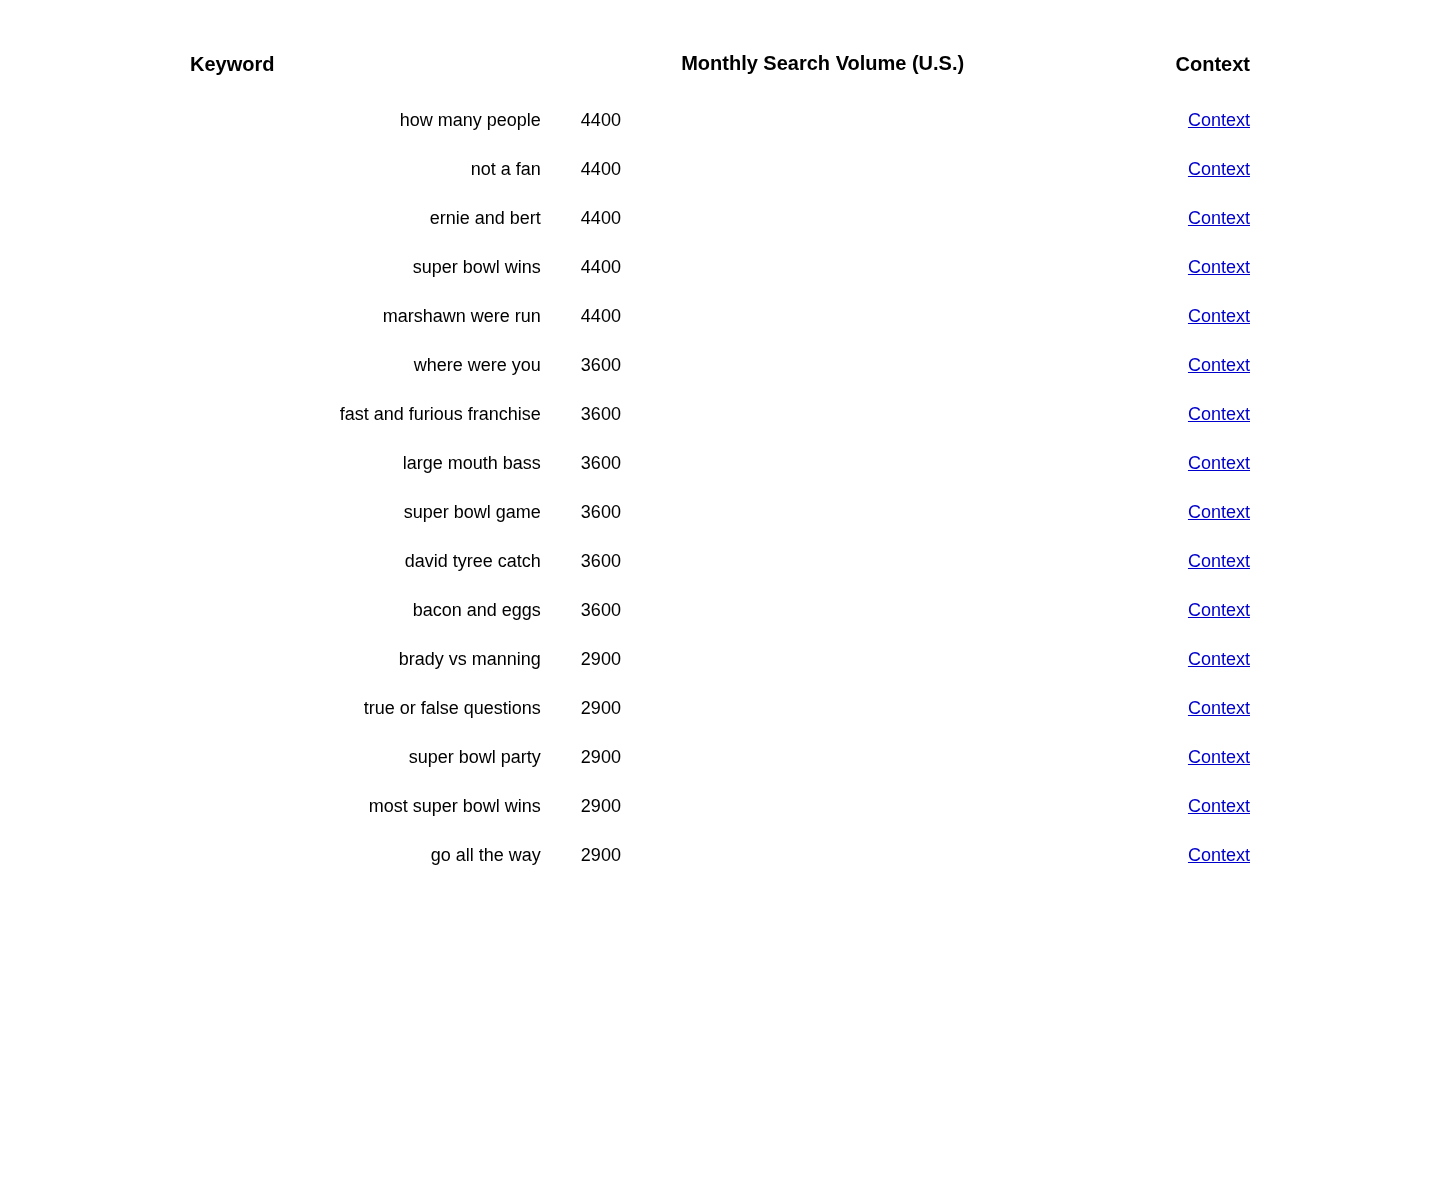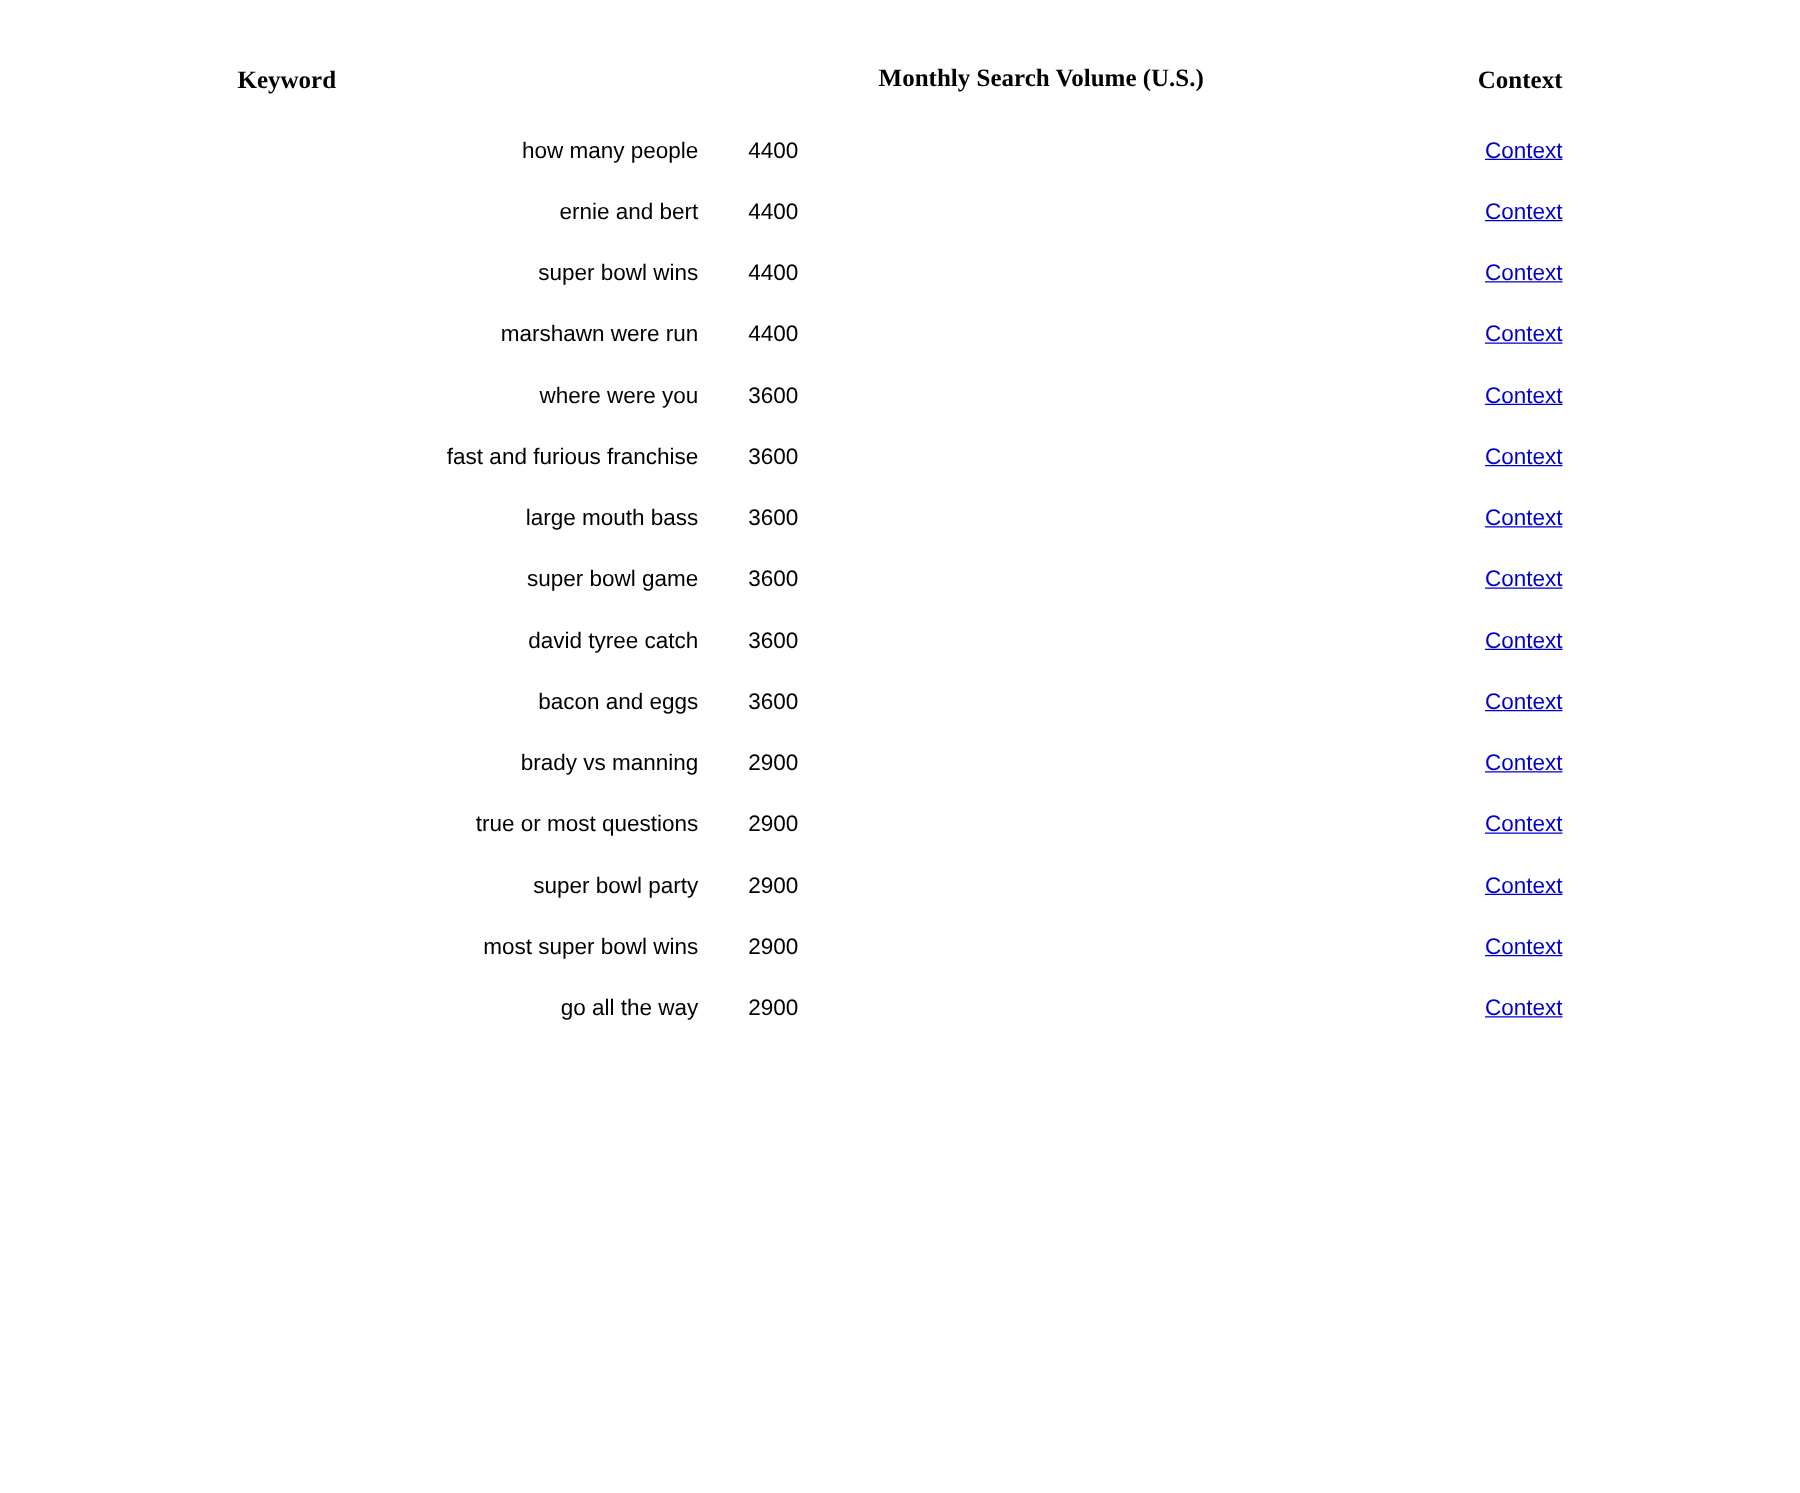--- a/index.html
+++ b/index.html
@@ -25,21 +25,20 @@
       width: 100%;
       border-collapse: collapse;
     }
 
     thead tr th {
       font-weight: bold;
       font-size: 20px;
       padding: 10px 20px 20px 20px;
       text-align: left;
       vertical-align: bottom;
-      font-family: Liberation Serif, serif;
     }
 
     thead tr th.col-volume {
       text-align: center;
       line-height: 1.3;
     }
 
     thead tr th.col-context {
       text-align: right;
     }
@@ -82,20 +81,25 @@
         <th class="col-context">Context</th>
       </tr>
     </thead>
     <tbody id="table-body">
     <tr>
           <td class="col-keyword">how many people</td>
           <td class="col-volume">4400</td>
           <td class="col-context"><a class="context-link" href="#">Context</a></td>
         </tr>
         <tr>
+          <td class="col-keyword">not a fan</td>
+          <td class="col-volume">4400</td>
+          <td class="col-context"><a class="context-link" href="#">Context</a></td>
+        </tr>
+        <tr>
           <td class="col-keyword">ernie and bert</td>
           <td class="col-volume">4400</td>
           <td class="col-context"><a class="context-link" href="#">Context</a></td>
         </tr>
         <tr>
           <td class="col-keyword">super bowl wins</td>
           <td class="col-volume">4400</td>
           <td class="col-context"><a class="context-link" href="#">Context</a></td>
         </tr>
         <tr>
@@ -132,21 +136,21 @@
           <td class="col-keyword">bacon and eggs</td>
           <td class="col-volume">3600</td>
           <td class="col-context"><a class="context-link" href="#">Context</a></td>
         </tr>
         <tr>
           <td class="col-keyword">brady vs manning</td>
           <td class="col-volume">2900</td>
           <td class="col-context"><a class="context-link" href="#">Context</a></td>
         </tr>
         <tr>
-          <td class="col-keyword">true or most questions</td>
+          <td class="col-keyword">true or false questions</td>
           <td class="col-volume">2900</td>
           <td class="col-context"><a class="context-link" href="#">Context</a></td>
         </tr>
         <tr>
           <td class="col-keyword">super bowl party</td>
           <td class="col-volume">2900</td>
           <td class="col-context"><a class="context-link" href="#">Context</a></td>
         </tr>
         <tr>
           <td class="col-keyword">most super bowl wins</td>

